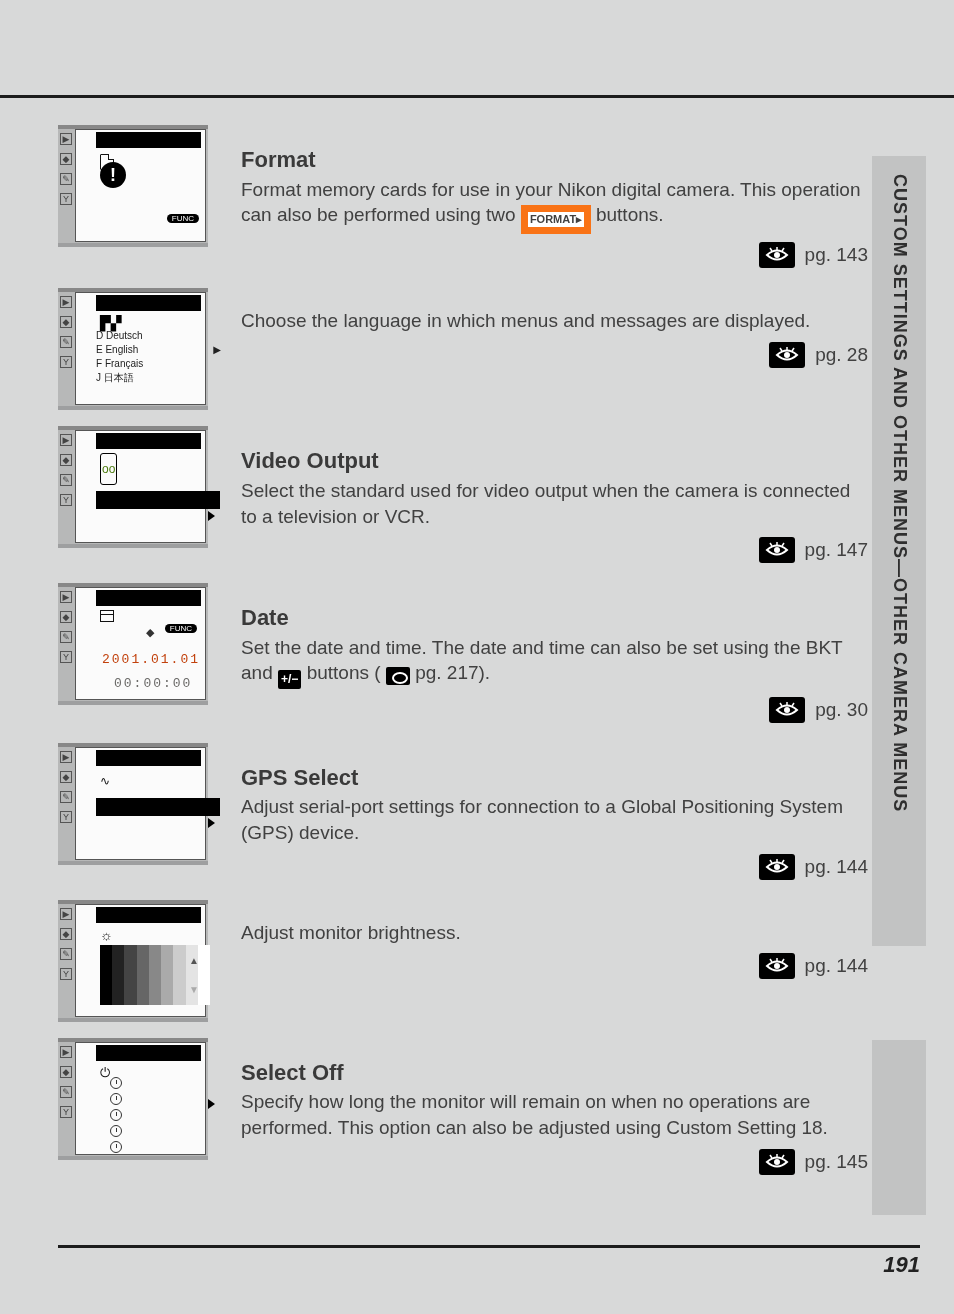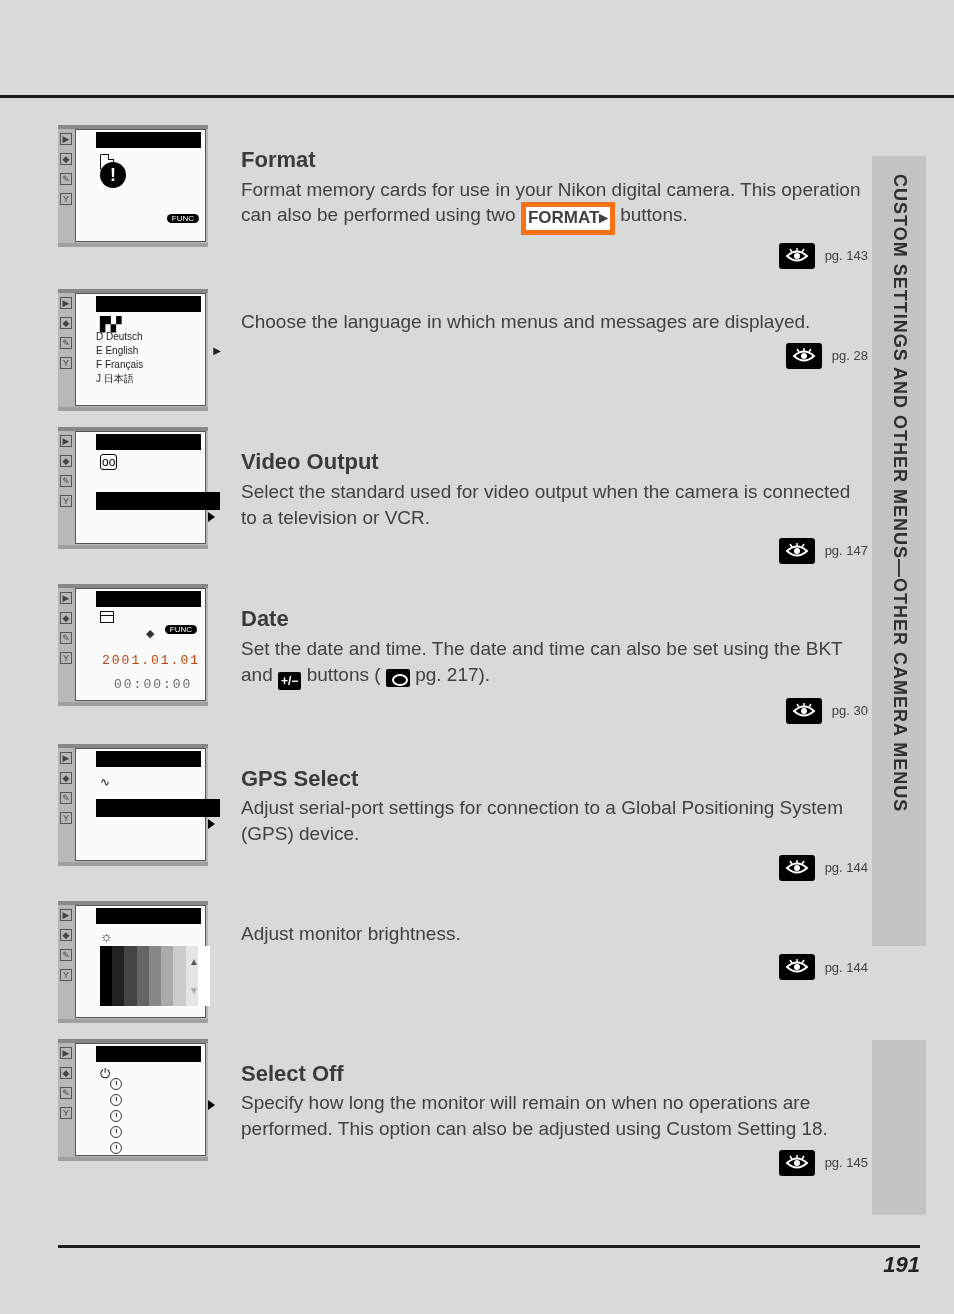--- a/index.html
+++ b/index.html
@@ -89,21 +89,21 @@
   }
   .desc h3 {
     font-size: 22px;
     font-weight: bold;
     color:#3a3a3a;
     margin-bottom: 2px;
   }
   .pg {
     text-align: right;
     margin-top: 8px;
-    font-size: 13px;
+    font-size: 19px;
     display:flex;
     justify-content:flex-end;
     align-items:center;
     gap:10px;
   }
   .eye-icon{
     width:36px;height:26px;background:#000;border-radius:3px;
     display:flex;align-items:center;justify-content:center;
   }
   .eye-icon svg{width:24px;height:18px;}
@@ -114,35 +114,35 @@
   .excl { position:absolute; left:24px; top:32px; width:26px;height:26px;border-radius:50%;background:#000;display:flex;align-items:center;justify-content:center;color:#fff;font-weight:bold;font-size:18px;}
   .date-txt{position:absolute;left:26px;top:64px;font-size:13px;letter-spacing:2px;color:#c2410c;font-family:'Courier New',monospace;}
   .time-txt{position:absolute;left:38px;top:88px;font-size:13px;letter-spacing:2px;color:#6b6a68;font-family:'Courier New',monospace;}
   .func-pill2{position:absolute;right:8px;top:36px;background:#000;color:#fff;font-size:8px;border-radius:7px;padding:0 5px;}
   .bars{position:absolute;left:24px;top:40px;display:flex;height:60px;width:110px;}
   .bars div{flex:1;}
   .arrows{position:absolute;right:6px;top:50px;font-size:10px;color:#555;display:flex;flex-direction:column;gap:18px;}
   .inline-icon{display:inline-block;vertical-align:-4px;background:#000;color:#fff;font-size:12px;font-weight:bold;padding:1px 3px;border-radius:2px;}
   .inline-eye{display:inline-block;vertical-align:-6px;width:24px;height:18px;background:#000;border-radius:2px;position:relative;}
   .inline-eye::after{content:"";position:absolute;left:6px;top:5px;width:12px;height:8px;border:2px solid #fff;border-radius:50%;}
-  .format-lbl{display:inline-block;vertical-align:-2px;font-size:17px;background:#fff;border:5px solid #f97316;padding:0 2px;font-weight:bold;}
+  .format-lbl{display:inline-block;vertical-align:-2px;font-size:11px;background:#fff;border:7px solid #f97316;padding:0 2px;font-weight:bold;}
   .pagefoot{
     position:absolute; right:34px; bottom:36px;
     font-weight:bold; font-style:italic; font-size:22px; color:#222;
   }
   .hr-bot{
     position:absolute; left:58px; right:34px; bottom:66px; height:3px; background:#1c1c1c;
   }
   .timer-list{position:absolute;left:34px;top:34px;display:flex;flex-direction:column;gap:4px;}
   .timer-list span{width:12px;height:12px;border:1.5px solid #333;border-radius:50%;display:block;position:relative;}
   .timer-list span::after{content:"";position:absolute;left:5px;top:2px;width:1px;height:4px;background:#333;}
   .cardicon{position:absolute;left:24px;top:24px;width:14px;height:16px;border:1.5px solid #111;border-radius:1px;}
   .cardicon::after{content:"";position:absolute;right:-1px;top:-1px;width:5px;height:5px;background:#fbfbfb;border-left:1.5px solid #111;border-bottom:1.5px solid #111;}
   .flagicon{position:absolute;left:24px;top:22px;font-size:14px;color:#000;}
-  .rcaicon{position:absolute;left:24px;top:22px;font-size:12px;color:#000000;border:1px solid #000;border-radius:3px;padding:0 1px;}
+  .rcaicon{position:absolute;left:24px;top:22px;font-size:12px;color:#4d7c0f;border:1px solid #000;border-radius:3px;padding:8px 1px;}
   .calicon{position:absolute;left:24px;top:22px;width:14px;height:12px;border:1.5px solid #111;}
   .calicon::before{content:"";position:absolute;top:3px;left:0;right:0;height:1px;background:#111;}
   .waveicon{position:absolute;left:24px;top:26px;font-size:12px;color:#111;}
   .sunicon{position:absolute;left:24px;top:22px;font-size:14px;color:#111;}
   .pwricon{position:absolute;left:24px;top:22px;font-size:13px;color:#111;}
 </style>
 </head>
 <body>
 
 <div class="hr-top"></div>

